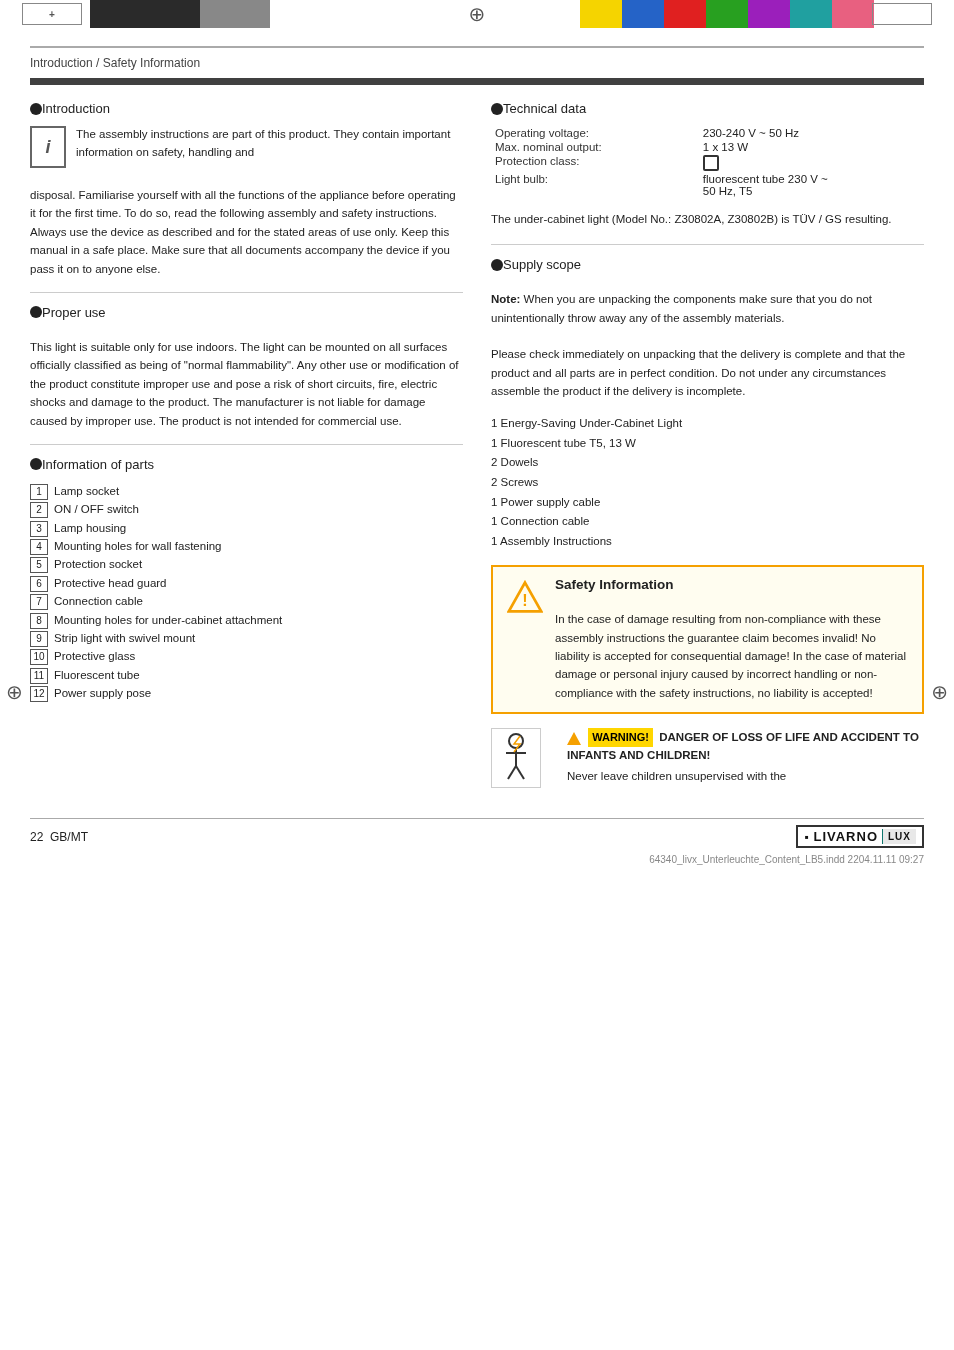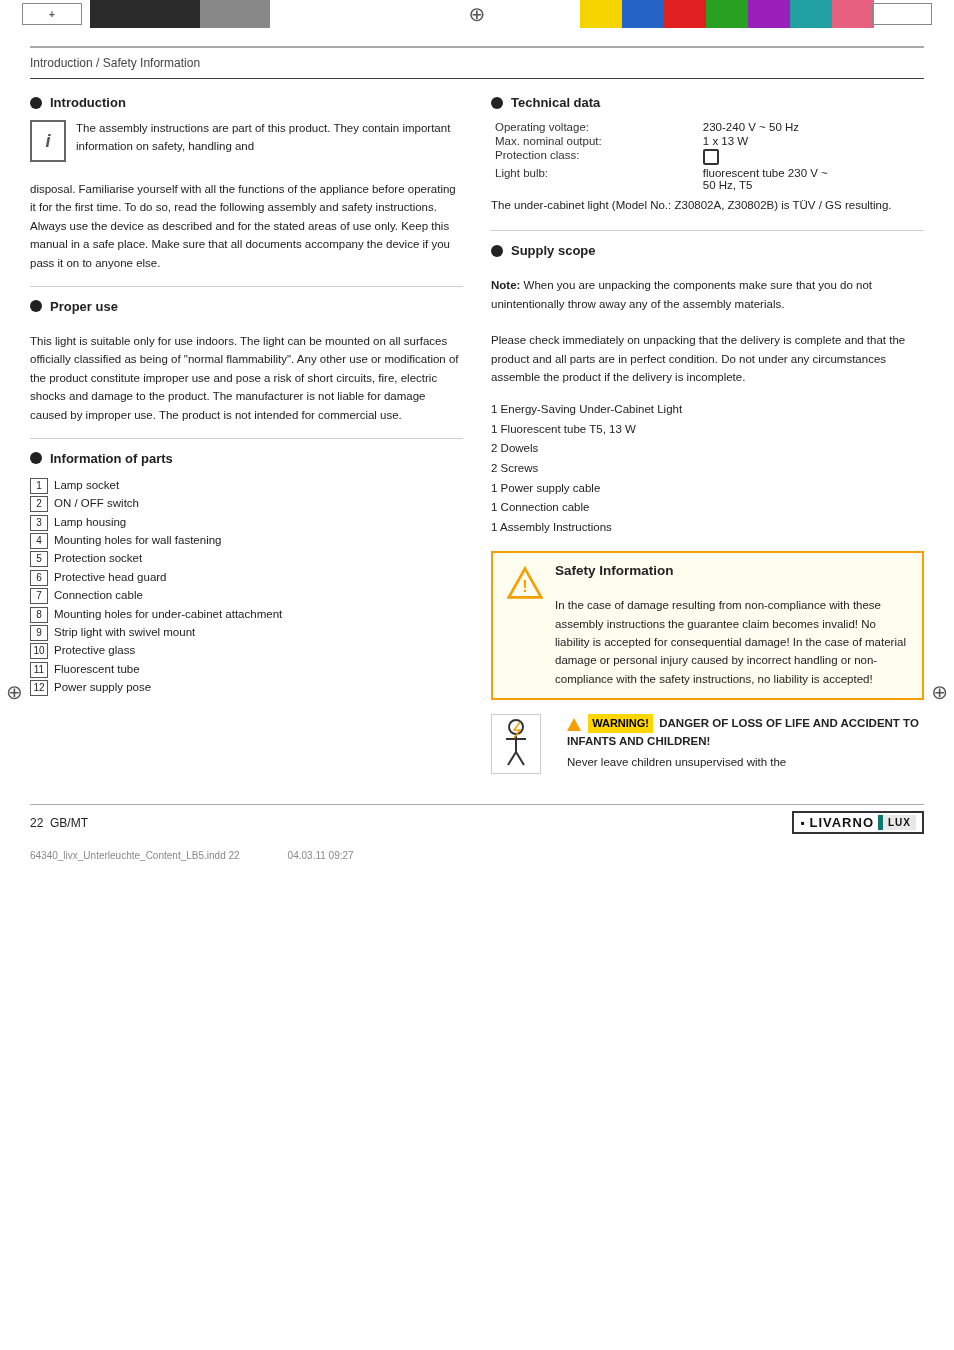--- a/index.html
+++ b/index.html
@@ -23,21 +23,21 @@
     .top-border-line {
       border-top: 2px solid #aaa;
       margin: 8px 0 4px 0;
     }
 
     
     .section-breadcrumb {
       font-size: 12px;
       color: #444;
       padding: 4px 0 8px 0;
-      border-bottom: 1px solid #404040;
+      border-bottom: 7px solid #404040;
       margin-bottom: 2px;
     }
 
     
     .two-col {
       display: flex;
       gap: 28px;
     }
     .col-left {
       flex: 1;
@@ -53,23 +53,22 @@
       font-size: 13.5px;
       font-weight: bold;
       text-decoration: underline;
       margin-bottom: 16px;
     }
 
     
     .section-heading {
       display: flex;
       align-items: center;
-      gap: 8px;
       font-size: 13px;
-      font-weight: bold;
+      font-weight: normal;
       margin-bottom: 10px;
     }
     .bullet-circle {
       width: 12px;
       height: 12px;
       border-radius: 50%;
       background: #222;
       flex-shrink: 0;
       display: inline-block;
     }
@@ -126,21 +125,21 @@
       font-size: 10px;
       padding: 0 2px;
       line-height: 1.4;
     }
 
     
     .tech-table {
       width: 100%;
       border-collapse: collapse;
       font-size: 11.5px;
-      margin-bottom: 4px;
+      margin-bottom: 12px;
     }
     .tech-table td {
       padding: 1px 4px;
       vertical-align: top;
     }
     .tech-table td:first-child {
       white-space: nowrap;
       color: #333;
       width: 48%;
     }
@@ -229,21 +228,21 @@
       font-weight: bold;
       color: #111;
       letter-spacing: 1px;
     }
     .livarno-lux {
       background: #e8e8e8;
       padding: 2px 5px;
       font-size: 10px;
       font-weight: bold;
       margin-left: 4px;
-      border-left: 5px solid #0f766e;
+      border-left: 1px solid #0f766e;
     }
 
     .divider {
       border: none;
       border-top: 1px solid #ccc;
       margin: 12px 0;
     }
 
     .tüv-note {
       font-size: 11.5px;
@@ -469,19 +468,19 @@
     <div style="border-top:1px solid #aaa; padding-top:6px; display:flex; align-items:center; justify-content:space-between;">
       <span>
         <span>22</span>&nbsp;&nbsp;<span>GB/MT</span>
       </span>
       <div class="livarno-logo">
         <span style="font-size:12px;">▪</span>
         <span style="margin-left:4px; font-size:13px; font-weight:bold; letter-spacing:1px;">LIVARNO</span>
         <span class="livarno-lux">LUX</span>
       </div>
     </div>
-    <div style="margin-top:16px; display:flex; justify-content:flex-start; font-size:10px; color:#888;gap:48px;">
+    <div style="margin-top:6px; display:flex; justify-content:flex-end; font-size:10px; color:#888;">
       <span>64340_livx_Unterleuchte_Content_LB5.indd  22</span>
-      <span>04.03.11  09:27</span>
+      <span>04.11.11  09:27</span>
     </div>
   </div>
 
 </div>
 
 </body></html>

